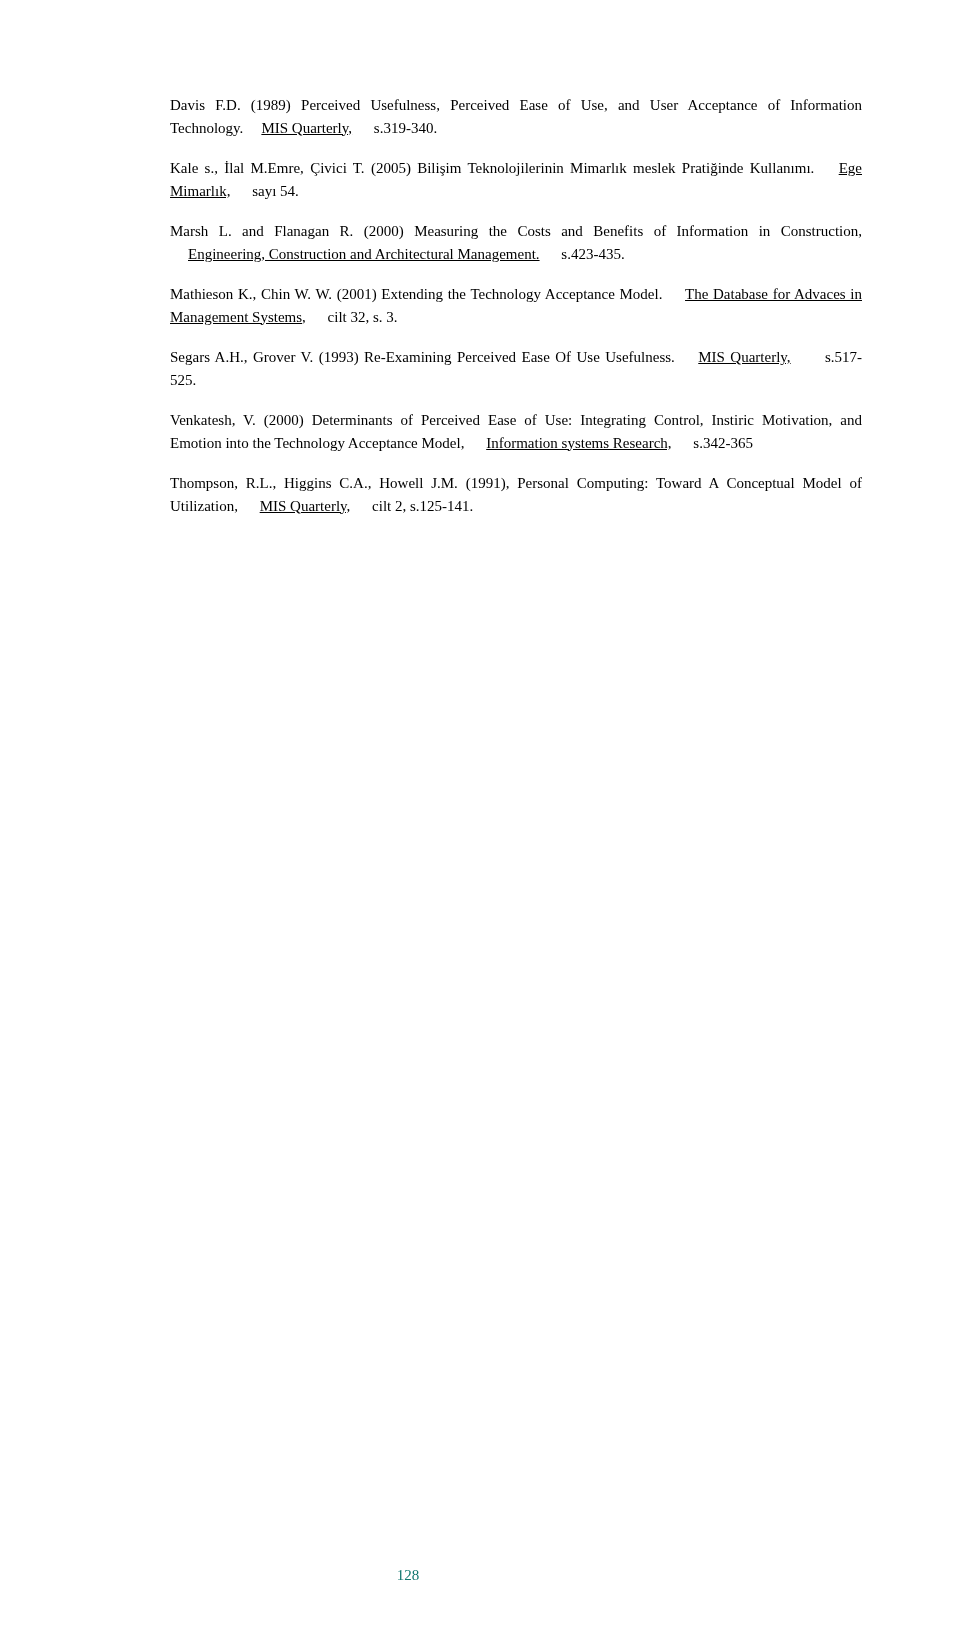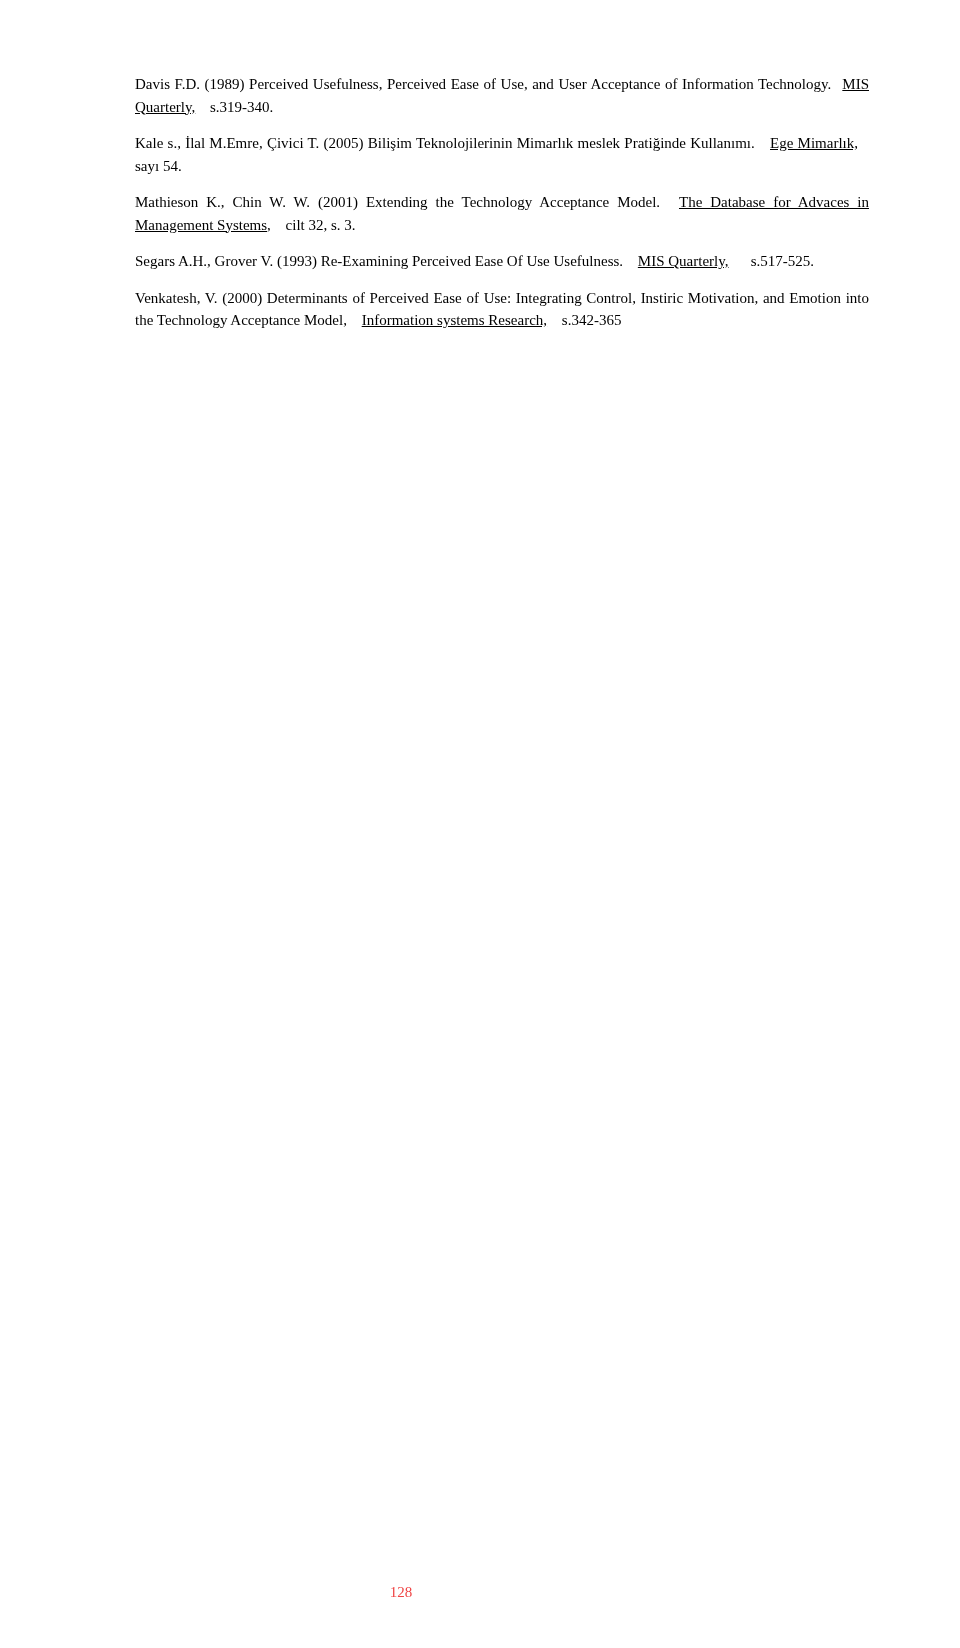--- a/index.html
+++ b/index.html
@@ -1,16 +1,16 @@
 <!DOCTYPE html>
 <html><head>
   <meta charset="utf-8">
   <style>
     * {
-      margin: 11px;
+      margin: 18px;
       padding: 0;
       box-sizing: border-box;
     }
 
     body {
       background: #ffffff;
       font-family: "Times New Roman", Times, serif;
       font-size: 15px;
       color: #000000;
       width: 960px;
@@ -28,57 +28,63 @@
       text-indent: 0;
       margin-bottom: 0;
     }
 
     .underline {
       text-decoration: underline;
     }
 
     .page-number-container {
       position: absolute;
-      bottom: 34px;
+      bottom: 44px;
       left: 0;
       width: 780px;
       text-align: center;
       font-family: "Times New Roman", Times, serif;
       font-size: 15px;
-      color: #ef4444;
+      color: #0f766e;
     }
   </style>
 </head>
 <body>
 
 <div>
 
   <div class="content-block">
     <p>Davis F.D. (1989) Perceived Usefulness, Perceived Ease of Use, and User Acceptance of Information Technology.<span class="underline">MIS Quarterly,</span> s.319-340.</p>
   </div>
 
   <div class="content-block">
     <p>Kale s., İlal M.Emre, Çivici T. (2005) Bilişim Teknolojilerinin Mimarlık meslek Pratiğinde Kullanımı. <span class="underline">Ege Mimarlık,</span> sayı 54.</p>
   </div>
 
 
 
+  <div class="content-block">
+    <p>Marsh L. and Flanagan R. (2000) Measuring the Costs and Benefits of Information in Construction, <span class="underline">Engineering, Construction and Architectural Management.</span> s.423-435.</p>
+  </div>
 
   <div class="content-block">
     <p>Mathieson K., Chin W. W. (2001) Extending the Technology Acceptance Model. <span class="underline">The Database for Advaces in Management Systems,</span> cilt 32, s. 3.</p>
   </div>
 
   <div class="content-block">
     <p>Segars A.H., Grover V. (1993) Re-Examining Perceived Ease Of Use Usefulness. <span class="underline">MIS Quarterly,</span> &nbsp; s.517-525.</p>
   </div>
 
 
 
   <div class="content-block">
     <p>Venkatesh, V. (2000) Determinants of Perceived Ease of Use: Integrating Control, Instiric Motivation, and Emotion into the Technology Acceptance Model, <span class="underline">Information systems Research,</span> s.342-365</p>
   </div>
 
+  <div class="content-block">
+    <p>Thompson, R.L., Higgins C.A., Howell J.M. (1991), Personal Computing: Toward A Conceptual Model of Utilization, <span class="underline">MIS Quarterly,</span> cilt 2, s.125-141.</p>
+  </div>
 
 </div>
 
 <div class="page-number-container">
   <span>128</span>
 </div>
 
 </body></html>

